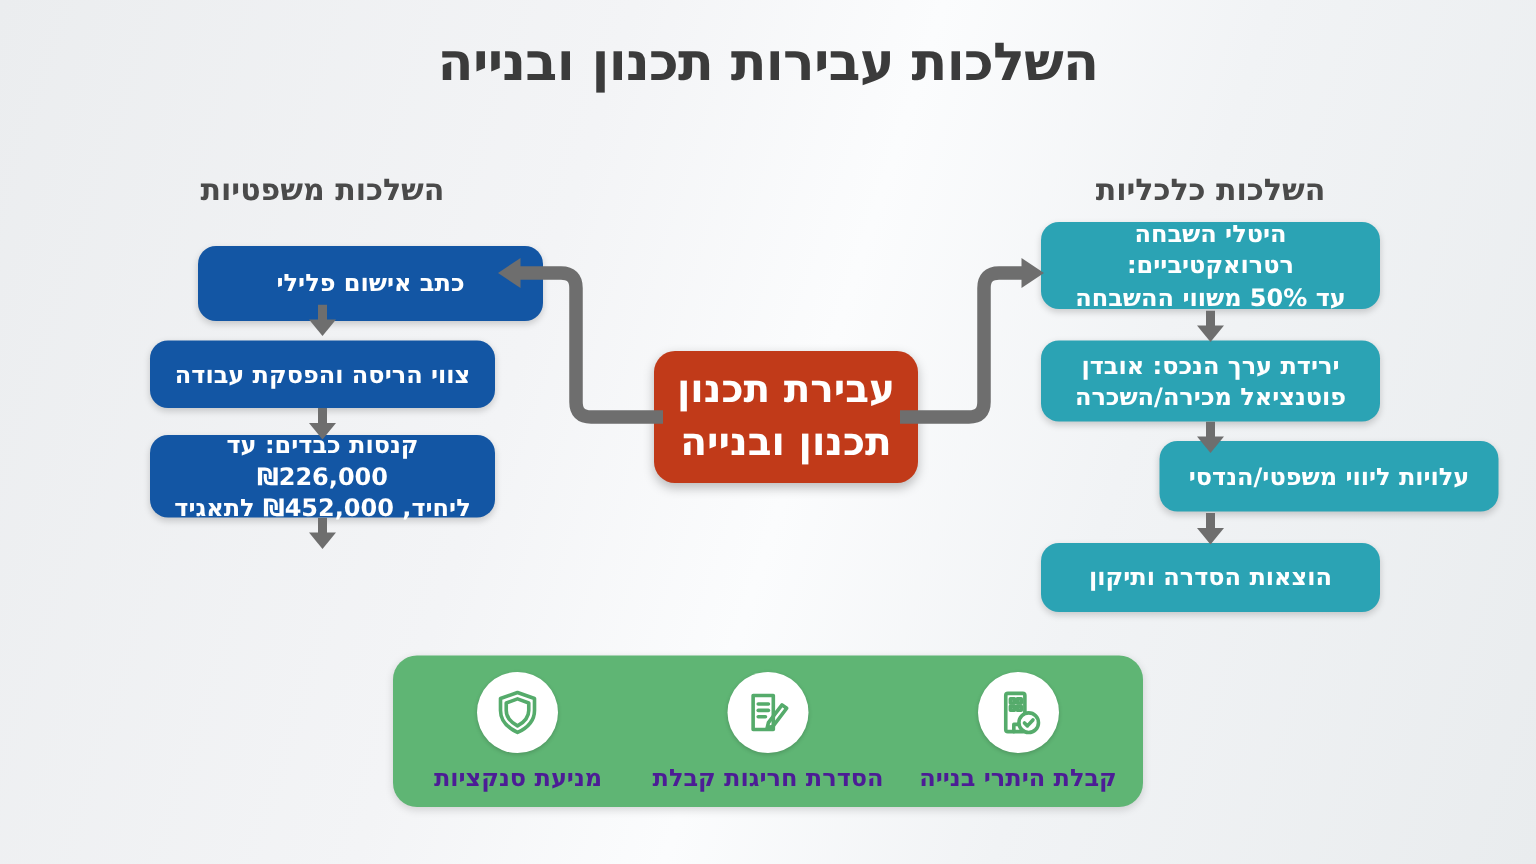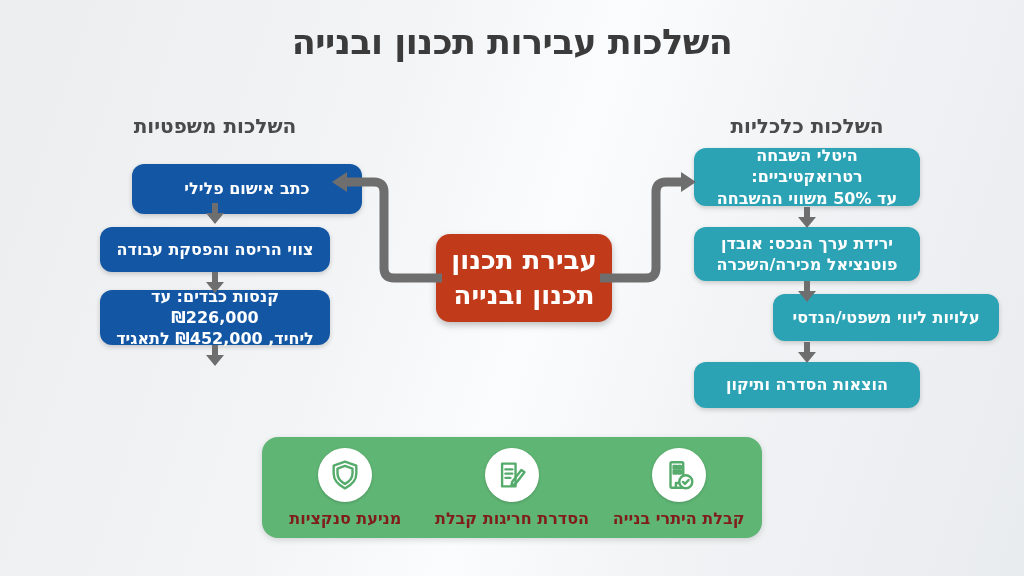--- a/index.html
+++ b/index.html
@@ -58,21 +58,21 @@
     width:160px;
   }
   .icon-circle{
     width:54px;height:54px;border-radius:50%;
     background:#ffffff;
     display:flex;align-items:center;justify-content:center;
     box-shadow:0 1px 3px rgba(0,0,0,.18);
   }
   .solution-label{
     margin-top:7px;
-    color:#7f1d1d;font-weight:bold;font-size:16px;
+    color:#4c1d95;font-weight:bold;font-size:16px;
     text-align:center;white-space:nowrap;
   }
 </style>
 </head>
 <body>
 
 <div class="canvas">
 
   <div class="title">השלכות עבירות תכנון ובנייה</div>
 

